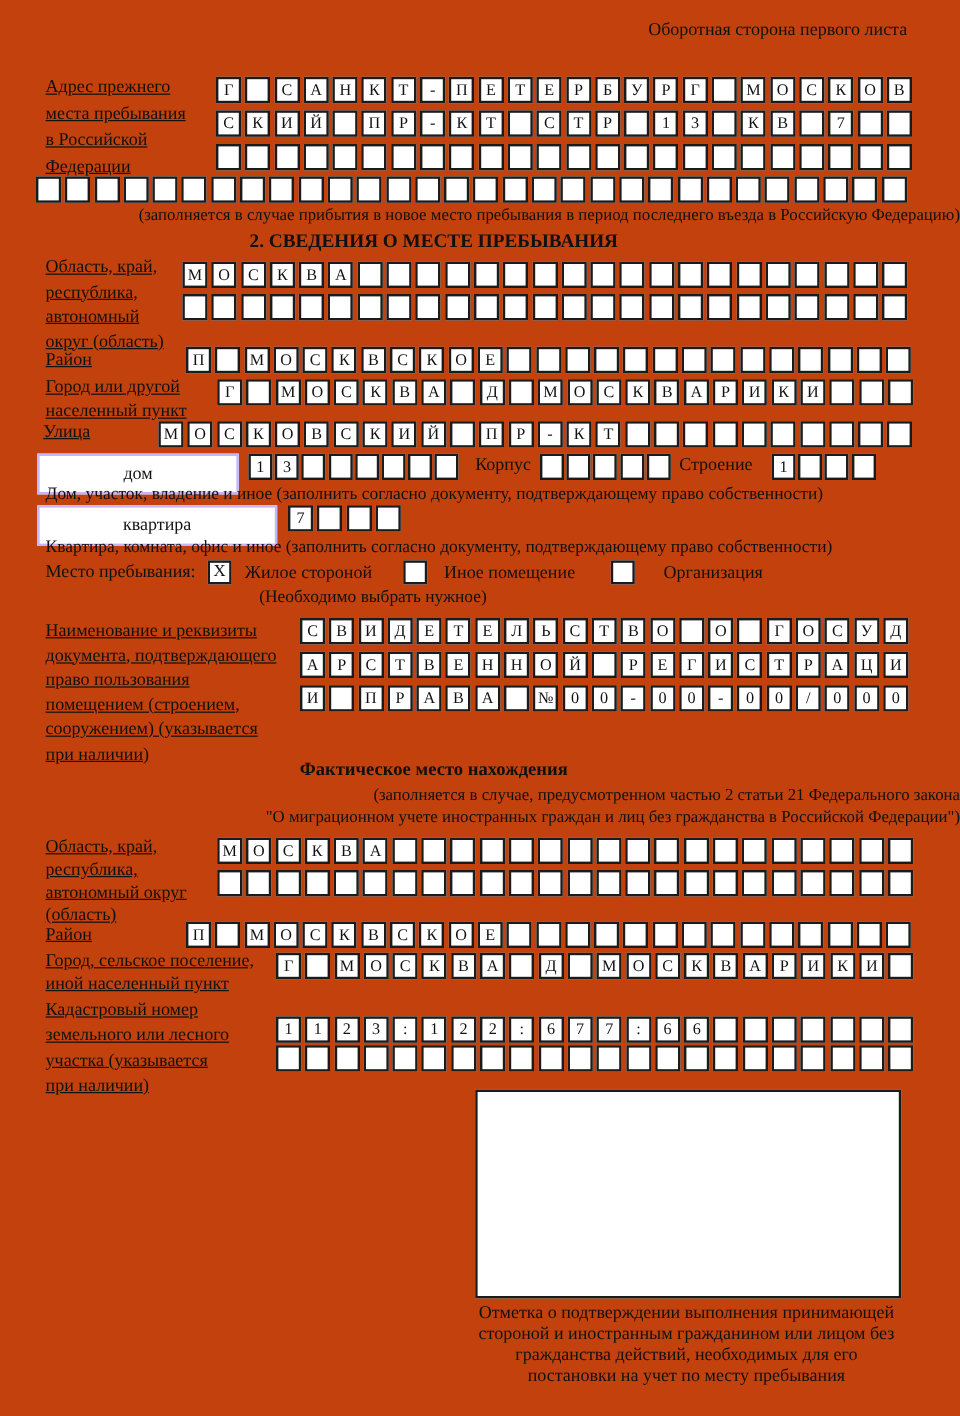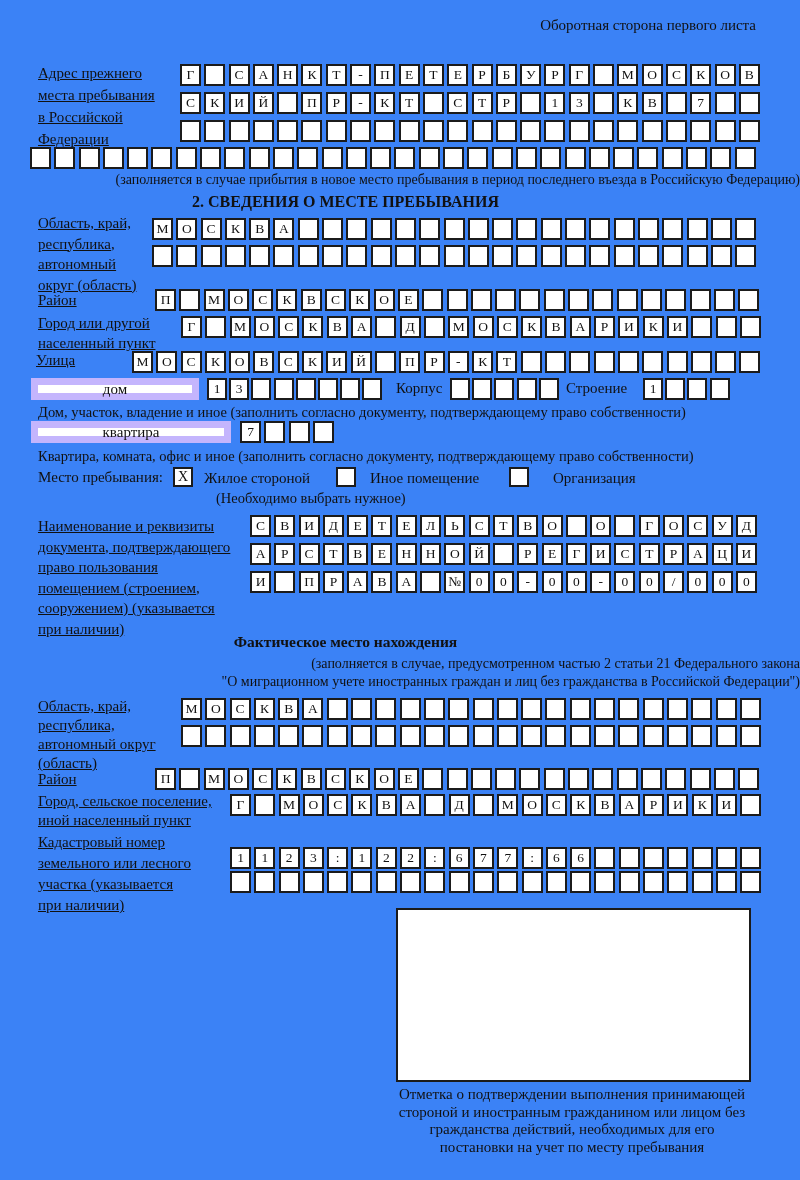--- a/index.html
+++ b/index.html
@@ -1,34 +1,34 @@
 <!DOCTYPE html>
 <html><head>
 <meta charset="utf-8">
 <style>
   html,body{margin:0;padding:0;background:#fff;}
   .page{
-    position:relative;width:800px;height:1180px;background:#3b82f6;
+    position:relative;width:800px;height:1180px;background:#c2410c;
     font-family:"Liberation Serif","DejaVu Serif",serif;color:#111;
     overflow:hidden;
   }
   .lbl{position:absolute;font-size:15px;white-space:pre-line;color:#111;text-decoration:underline;}
   .corner{position:absolute;top:17px;right:44px;font-size:15px;}
   .cap-center{position:absolute;left:0;width:800px;text-align:right;font-size:14px;}
   .cap-left{position:absolute;font-size:14.5px;white-space:nowrap;}
-  .sec-title{position:absolute;left:0;width:691px;text-align:center;font-weight:bold;font-size:16px;}
+  .sec-title{position:absolute;left:16px;width:691px;text-align:center;font-weight:bold;font-size:16px;}
   .cellrow{position:absolute;display:flex;}
   .cell{
     box-sizing:border-box;flex:none;width:21px;height:22px;margin-right:3.3px;
     border:2px solid #1b1b1b;display:flex;align-items:center;justify-content:center;
     font-size:13.5px;line-height:1;background:#fff;
   }
   .tight .cell{width:20px;margin-right:2.2px;}
   .namedbox{
-    position:absolute;box-sizing:border-box;height:22px;border:7px solid #c4b5fd;
+    position:absolute;box-sizing:border-box;height:34px;border:2px solid #c4b5fd;
     display:flex;align-items:center;justify-content:center;font-size:15px;background:#fff;
   }
   .inlinelabel{position:absolute;font-size:15px;white-space:nowrap;}
   .checkbox{
     position:absolute;box-sizing:border-box;width:20px;height:20px;border:2px solid #1b1b1b;
     display:flex;align-items:center;justify-content:center;font-size:14px;background:#fff;
   }
   .stamp{position:absolute;left:396px;top:908px;width:355px;height:174px;border:2px solid #1b1b1b;box-sizing:border-box;background:#fff;}
   .bottomnote{position:absolute;left:391px;top:1086px;width:362px;text-align:center;font-size:15px;line-height:17.5px;}
 </style>

